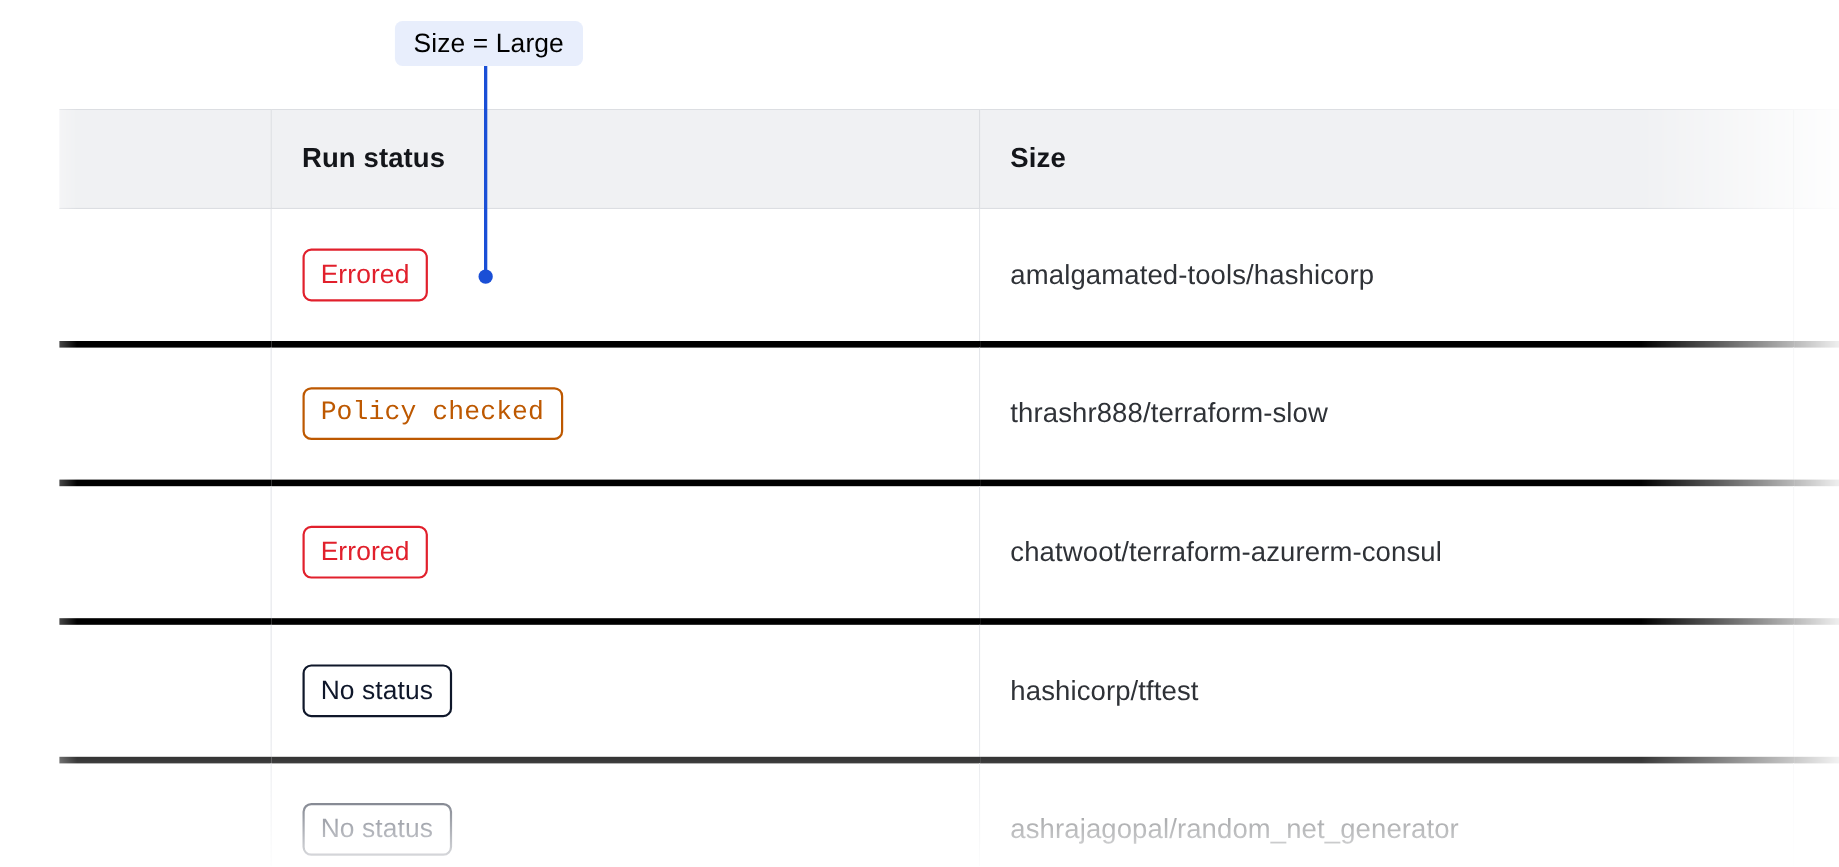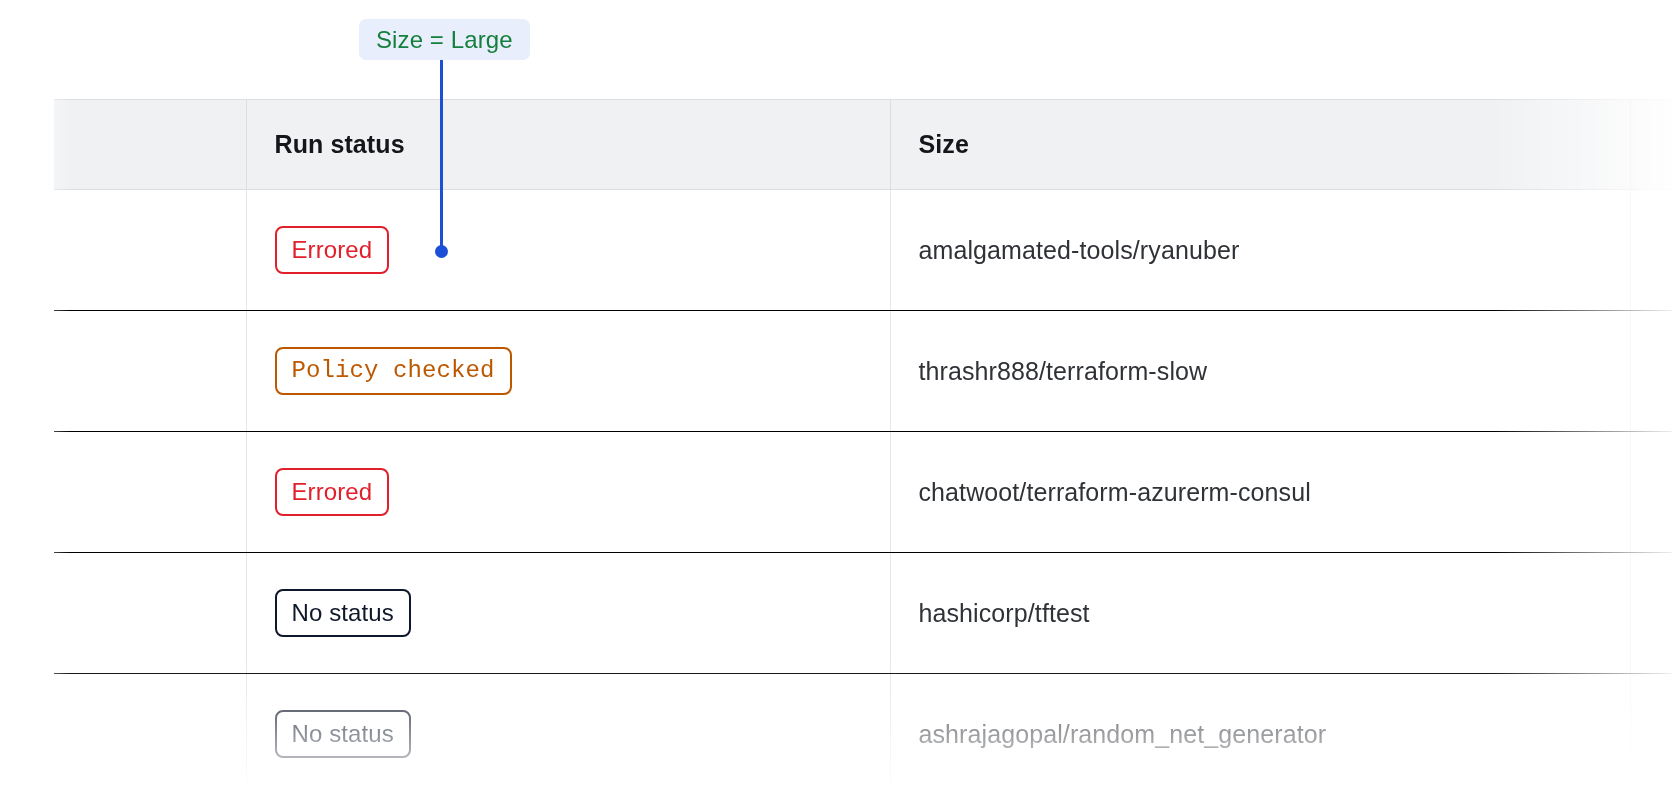--- a/index.html
+++ b/index.html
@@ -27,21 +27,21 @@
   .annotation {
     position: absolute;
     left: 359px;
     top: 19px;
     height: 41px;
     display: flex;
     align-items: center;
     padding: 0 17px;
     border-radius: 7px;
     background: #e8eefc;
-    color: #15803d;
+    color: #000000;
     font-size: 24px;
     line-height: 1;
     letter-spacing: 0.1px;
     white-space: nowrap;
     z-index: 40;
     justify-content: flex-end;
   }
 
   .annotation-line {
     position: absolute;
@@ -111,21 +111,21 @@
     color: #14161a;
     letter-spacing: 0.1px;
   }
   table.runs thead th.c-select-h {
     padding-left: 0;
   }
 
   table.runs tbody td {
     height: 120px;
     background: #ffffff;
-    border-bottom: 1px solid #000000;
+    border-bottom: 6px solid #000000;
     border-right: 1px solid #e4e6ea;
     padding: 0 0 0 28px;
     vertical-align: middle;
     font-size: 25px;
     color: #2f3237;
     letter-spacing: 0.1px;
     white-space: nowrap;
   }
   table.runs tbody td.cell-select {
     padding-left: 0;
@@ -177,21 +177,21 @@
           <th></th>
         </tr>
       </thead>
       <tbody>
 
         <tr>
           <td class="cell-select"></td>
           <td>
             <span class="badge errored">Errored</span>
           </td>
-          <td>amalgamated-tools/ryanuber</td>
+          <td>amalgamated-tools/hashicorp</td>
           <td></td>
         </tr>
 
         <tr>
           <td class="cell-select"></td>
           <td>
             <span class="badge policy-checked">Policy checked</span>
           </td>
           <td>thrashr888/terraform-slow</td>
           <td></td>

